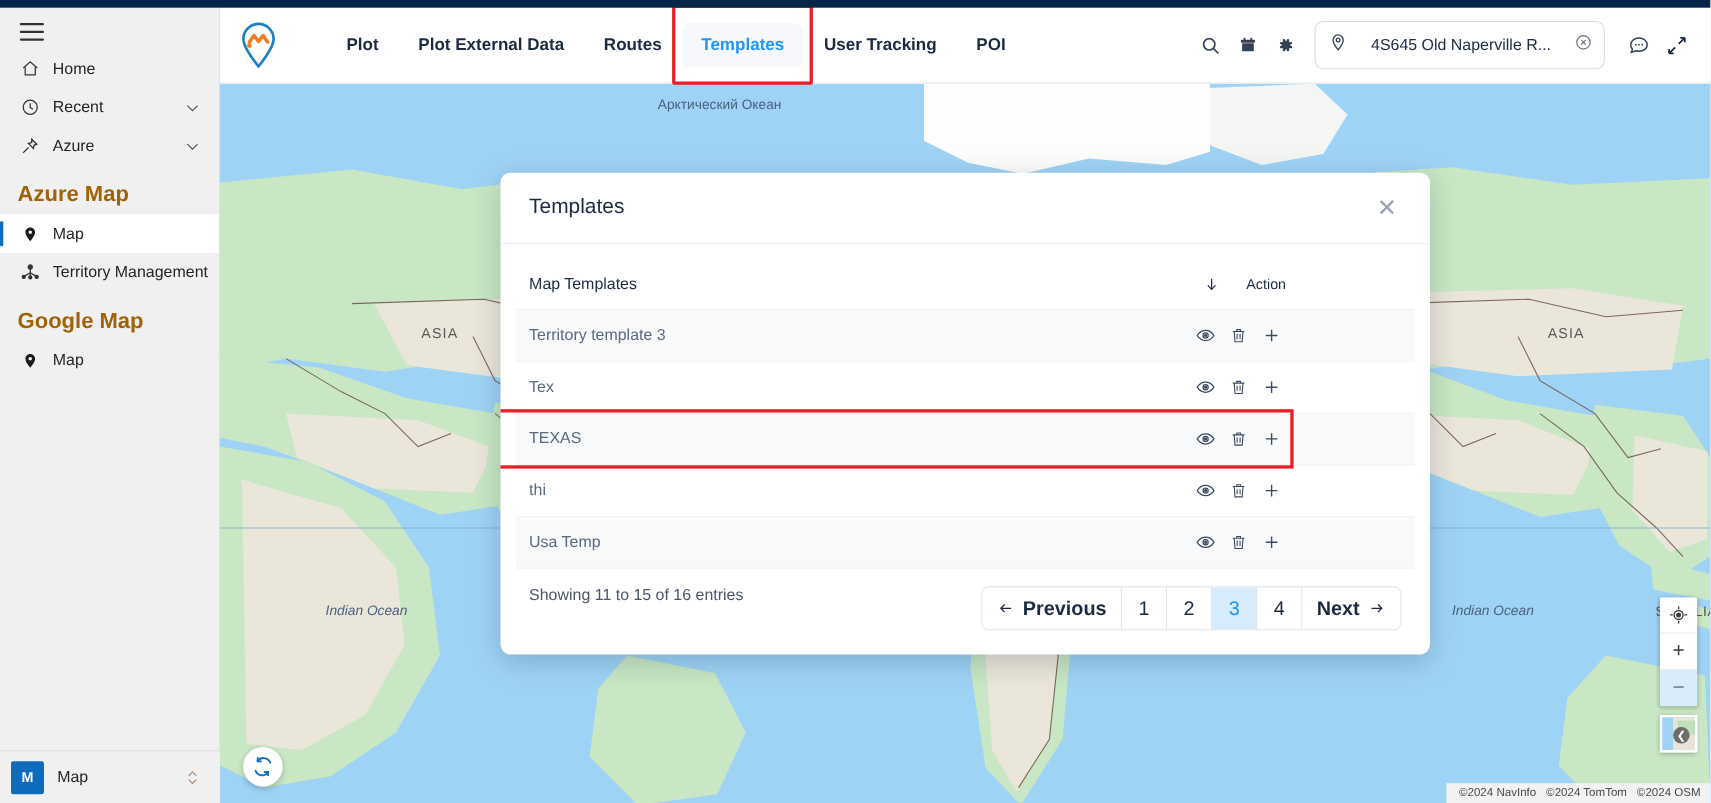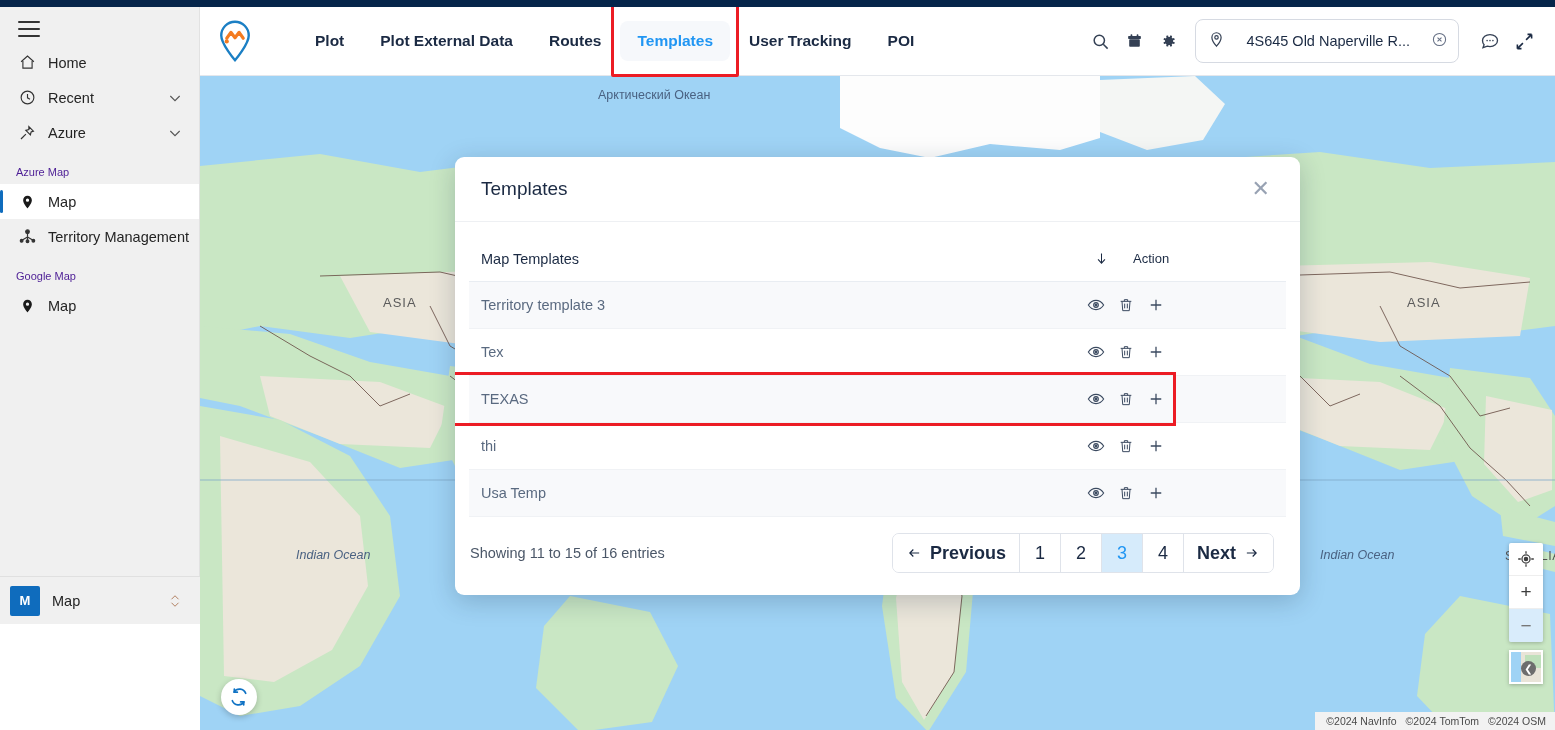--- a/index.html
+++ b/index.html
@@ -13,21 +13,21 @@
 
   
   .navy-strip {
     position: absolute; top: 0; left: 0; width: 1555px; height: 7px;
     background: #06254a;
     z-index: 60;
   }
 
   
   .sidebar {
-    position: absolute; top: 7px; left: 0; width: 200px; height: 617px;
+    position: absolute; top: 7px; left: 0; width: 200px; height: 723px;
     background: #f0f0f0;
     border-right: 1px solid #e2e2e2;
     z-index: 40;
   }
   .hamburger {
     margin: 14px 0 8px 18px; width: 22px; height: 16px;
     display: flex; flex-direction: column; justify-content: space-between;
     cursor: pointer;
   }
   .hamburger span { display: block; height: 1.6px; background: #333; border-radius: 1px; }
@@ -42,21 +42,21 @@
     color: #333;
   }
   .nav-item .label { flex: 1; }
   .nav-item .chev { margin-right: 16px; color: #555; display:flex; }
   .nav-item.active { background: #fff; font-weight: 400; }
   .nav-item.active::before {
     content: ""; position: absolute; left: 0; top: 6px; bottom: 6px;
     width: 3px; background: #0f6cbd; border-radius: 2px;
   }
   .nav-section {
-    padding: 16px 0 6px 16px; font-size: 11px; font-weight: 400; color: #4c1d95;
+    padding: 16px 0 6px 16px; font-size: 20px; font-weight: 700; color: #a16207;
   }
 
   .sidebar-footer {
     position: absolute; bottom: 0; left: 0; width: 200px; height: 48px;
     border-top: 1px solid #e0e0e0; background: #f0f0f0;
     display: flex; align-items: center; padding: 0 10px;
   }
   .sf-badge {
     width: 30px; height: 30px; background: #0f6cbd; color: #fff;
     display: flex; align-items: center; justify-content: center;
@@ -183,21 +183,21 @@
   .trow.alt { background: #f8f9fb; }
   .td-name { flex: 1; font-size: 14.5px; color: #5a6a80; }
   .td-actions { width: 196px; display: flex; align-items: center; gap: 13px; padding-left: 9px; }
   .act { cursor: pointer; color: #3b4a60; display: flex; align-items: center; }
   .row-annot {
     position: absolute; left: -354px; right: 110px; top: -4px; bottom: -4px;
     border: 3px solid #ec1c24; pointer-events: none;
   }
 
   .tbl-foot {
-    display: flex; align-items: center; padding: 16px 26px 22px 15px;
+    display: flex; align-items: flex-start; padding: 16px 26px 22px 26px;
   }
   .foot-info { font-size: 14.5px; color: #4b5768; flex: 1; }
   .pager {
     display: flex; border: 1px solid #dfe3ea; border-radius: 7px; overflow: hidden;
   }
   .pg {
     padding: 0 13px; height: 38px; display: flex; align-items: center; gap: 7px;
     font-size: 18px; color: #1b2a43; font-weight: 700; cursor: pointer;
     border-right: 1px solid #dfe3ea; background: #fff;
   }

